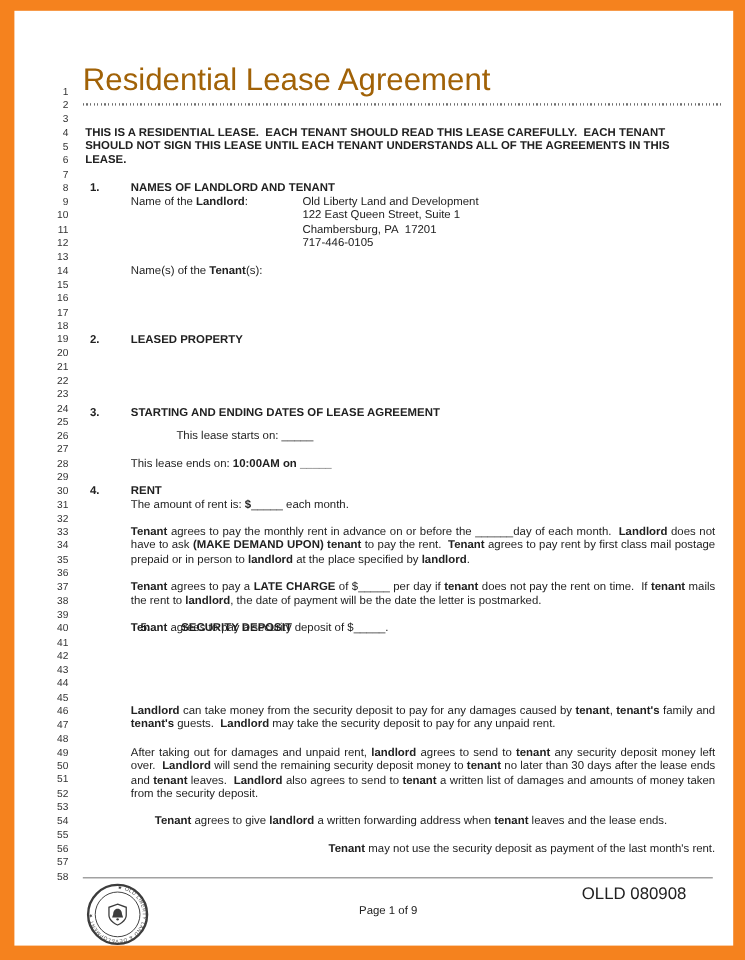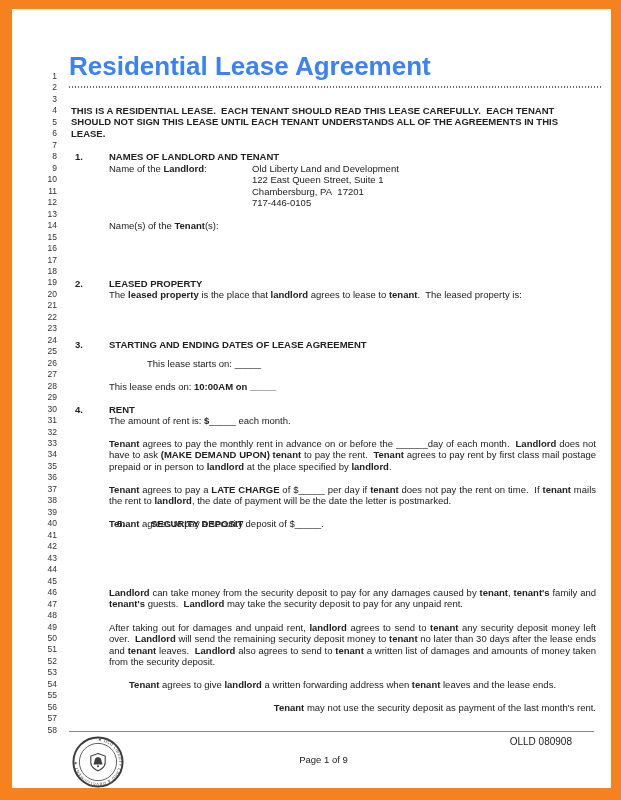--- a/index.html
+++ b/index.html
@@ -5,40 +5,40 @@
   html,body{margin:0;padding:0;}
   .canvas{
     position:relative;width:621px;height:800px;
     background:#F5821E;
     font-family:"Liberation Sans", sans-serif;
     color:#212121;overflow:hidden;
   }
   .page{position:absolute;left:12px;top:9px;right:10px;bottom:12px;background:#ffffff;}
   .title{
     position:absolute;left:57px;top:42px;
-    font-size:26px;font-weight:bold;color:#3b82f6;line-height:30px;white-space:nowrap;
+    font-size:26px;font-weight:normal;color:#a16207;line-height:30px;white-space:nowrap;
   }
   .title-rule{
     position:absolute;left:57px;top:77px;width:534px;height:1.5px;
     background-image:repeating-linear-gradient(to right,#6b6b6b 0 1px,transparent 1px 3px);
   }
   .ln-col{
     position:absolute;left:12px;top:62px;width:33px;
     text-align:right;font-size:8.5px;color:#333;
   }
   .ln{height:11.48px;line-height:11.48px;}
   .blk{position:absolute;font-size:9.5px;line-height:11.48px;color:#212121;}
   .para{left:97px;width:487px;}
   .just{text-align:justify;}
   .bold{font-weight:bold;}
   .sec{left:63px;font-weight:bold;white-space:nowrap;}
   .snum{display:inline-block;width:34px;}
   .addr div{height:11.48px;line-height:11.48px;white-space:nowrap;}
   .footer-rule{position:absolute;left:57px;top:722px;width:525px;height:1px;background:#8a8a8a;}
-  .doc-code{position:absolute;right:39px;top:727px;font-size:10px;}
+  .doc-code{position:absolute;right:39px;top:727px;font-size:14px;}
   .page-num{position:absolute;left:12px;top:745px;width:599px;text-align:center;font-size:9.5px;}
   .seal{position:absolute;left:59px;top:726px;}
 </style>
 </head>
 <body>
 
 <div class="canvas" style="background: rgb(245, 130, 30);">
   <div class="page">
 
     <div class="title">Residential Lease Agreement</div>
@@ -115,21 +115,20 @@
       <div>Old Liberty Land and Development</div>
       <div>122 East Queen Street, Suite 1</div>
       <div>Chambersburg, PA&nbsp; 17201</div>
       <div>717-446-0105</div>
     </div>
     <div class="blk" style="left:97px;top:211px;white-space:nowrap;">Name(s) of the <b>Tenant</b>(s):</div>
 
     <div class="blk sec" style="top:269px;">
       <span class="snum">2.</span><span>LEASED PROPERTY</span>
     </div>
-    <div class="blk para" style="top:280px;">The <b>leased property</b> is the place that <b>landlord</b> agrees to lease to <b>tenant</b>.&nbsp; The leased property is:</div>
 
     <div class="blk sec" style="top:330px;">
       <span class="snum">3.</span><span>STARTING AND ENDING DATES OF LEASE AGREEMENT</span>
     </div>
     <div class="blk" style="left:97px;top:349px;white-space:nowrap;margin-left:38px;">This lease starts on: _____</div>
     <div class="blk" style="left:97px;top:372px;white-space:nowrap;">This lease ends on: <b>10:00AM on _____</b></div>
 
     <div class="blk sec" style="top:395px;">
       <span class="snum">4.</span><span>RENT</span>
     </div>

